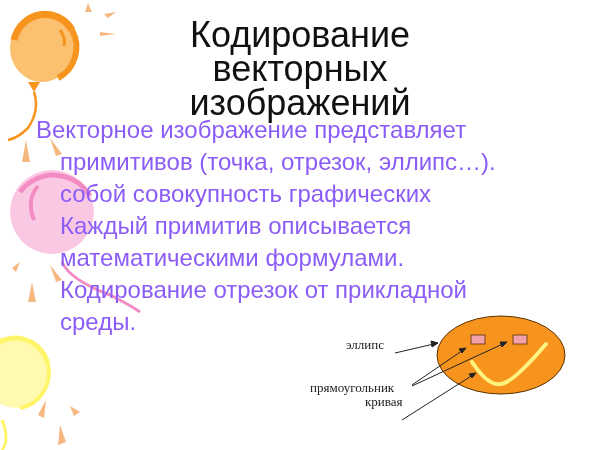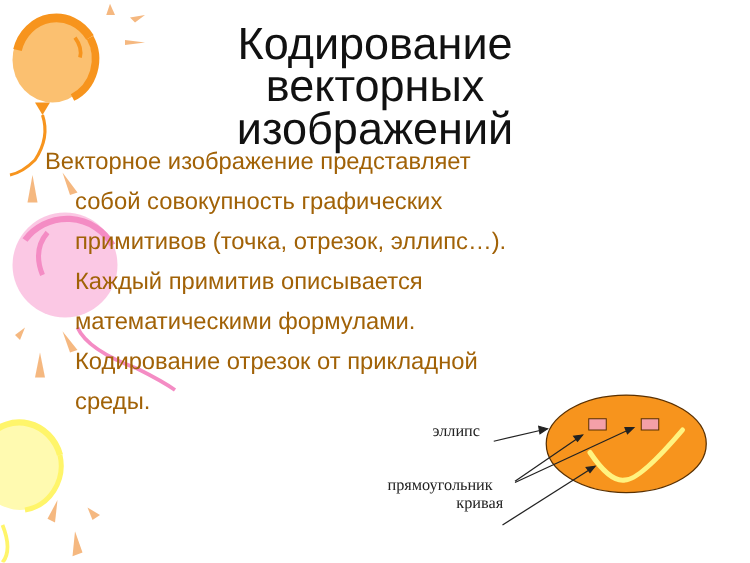--- a/index.html
+++ b/index.html
@@ -1,19 +1,19 @@
 <!DOCTYPE html>
 <html><head>
   <meta charset="utf-8">
   <style>
     html, body { margin:0; padding:0; }
     body { width:600px; height:450px; background:#ffffff; position:relative; overflow:hidden; font-family:"Liberation Sans", sans-serif; }
     .deco { position:absolute; left:0; top:0; width:600px; height:450px; pointer-events:none; }
     .title { position:absolute; left:100px; top:18px; width:400px; text-align:center; font-size:36px; line-height:34px; color:#111; }
-    .body-text { position:absolute; left:36px; top:114px; width:540px; font-size:19px; line-height:32px; color:#a16207; }
+    .body-text { position:absolute; left:36px; top:114px; width:540px; font-size:24px; line-height:32px; color:#8b5cf6; }
     .body-text .first { display:block; }
     .body-text .rest { display:block; padding-left:24px; }
     .lbl { position:absolute; font-family:"Liberation Serif", serif; font-size:13px; color:#222; }
   </style>
 </head>
 <body>
 
 <svg class="deco" viewBox="0 0 600 450">
 
   <g>
@@ -72,22 +72,22 @@
   </g>
 </svg>
 
 <div class="title">
   <div>Кодирование векторных</div>
   <div>изображений</div>
 </div>
 
 <div class="body-text">
   <span class="first">Векторное изображение представляет</span>
+  <span class="rest">примитивов (точка, отрезок, эллипс…).</span>
   <span class="rest">собой совокупность графических</span>
-  <span class="rest">примитивов (точка, отрезок, эллипс…).</span>
   <span class="rest">Каждый примитив описывается</span>
   <span class="rest">математическими формулами.</span>
   <span class="rest">Кодирование отрезок от прикладной</span>
   <span class="rest">среды.</span>
 </div>
 
 <div class="lbl" style="left:346px; top:337px;">эллипс</div>
 <div class="lbl" style="left:310px; top:380px;">прямоугольник</div>
 <div class="lbl" style="left:365px; top:394px;">кривая</div>
 

